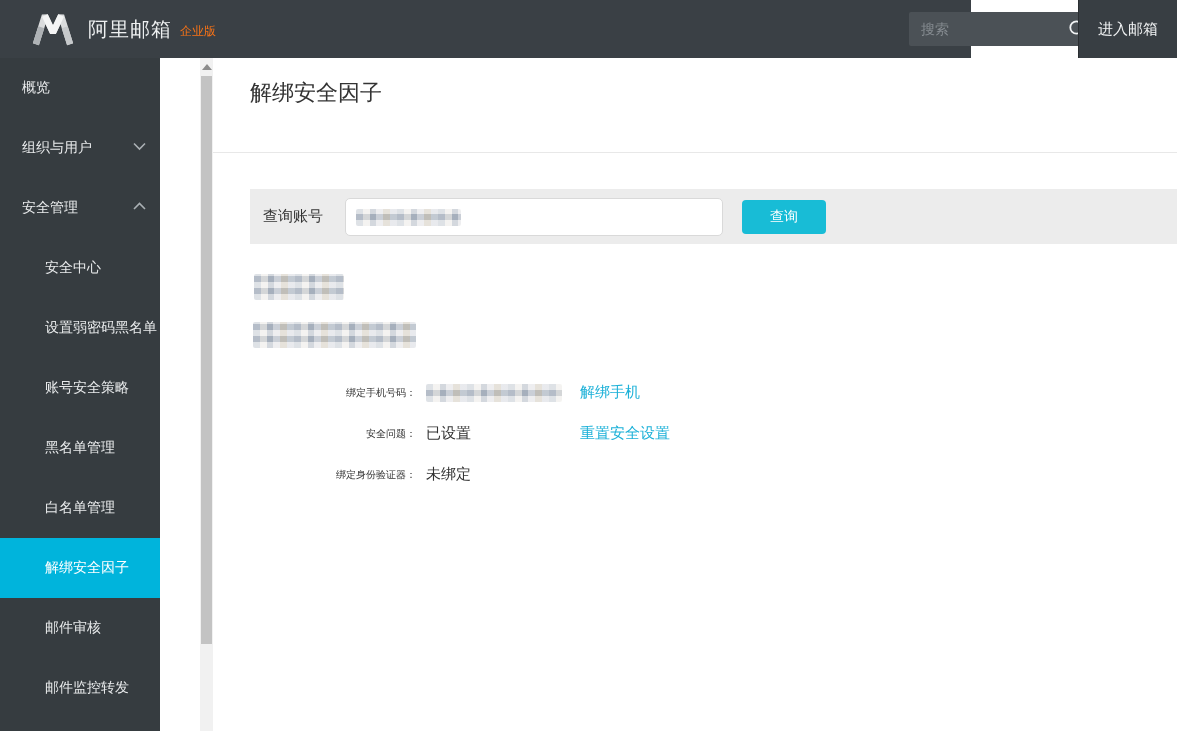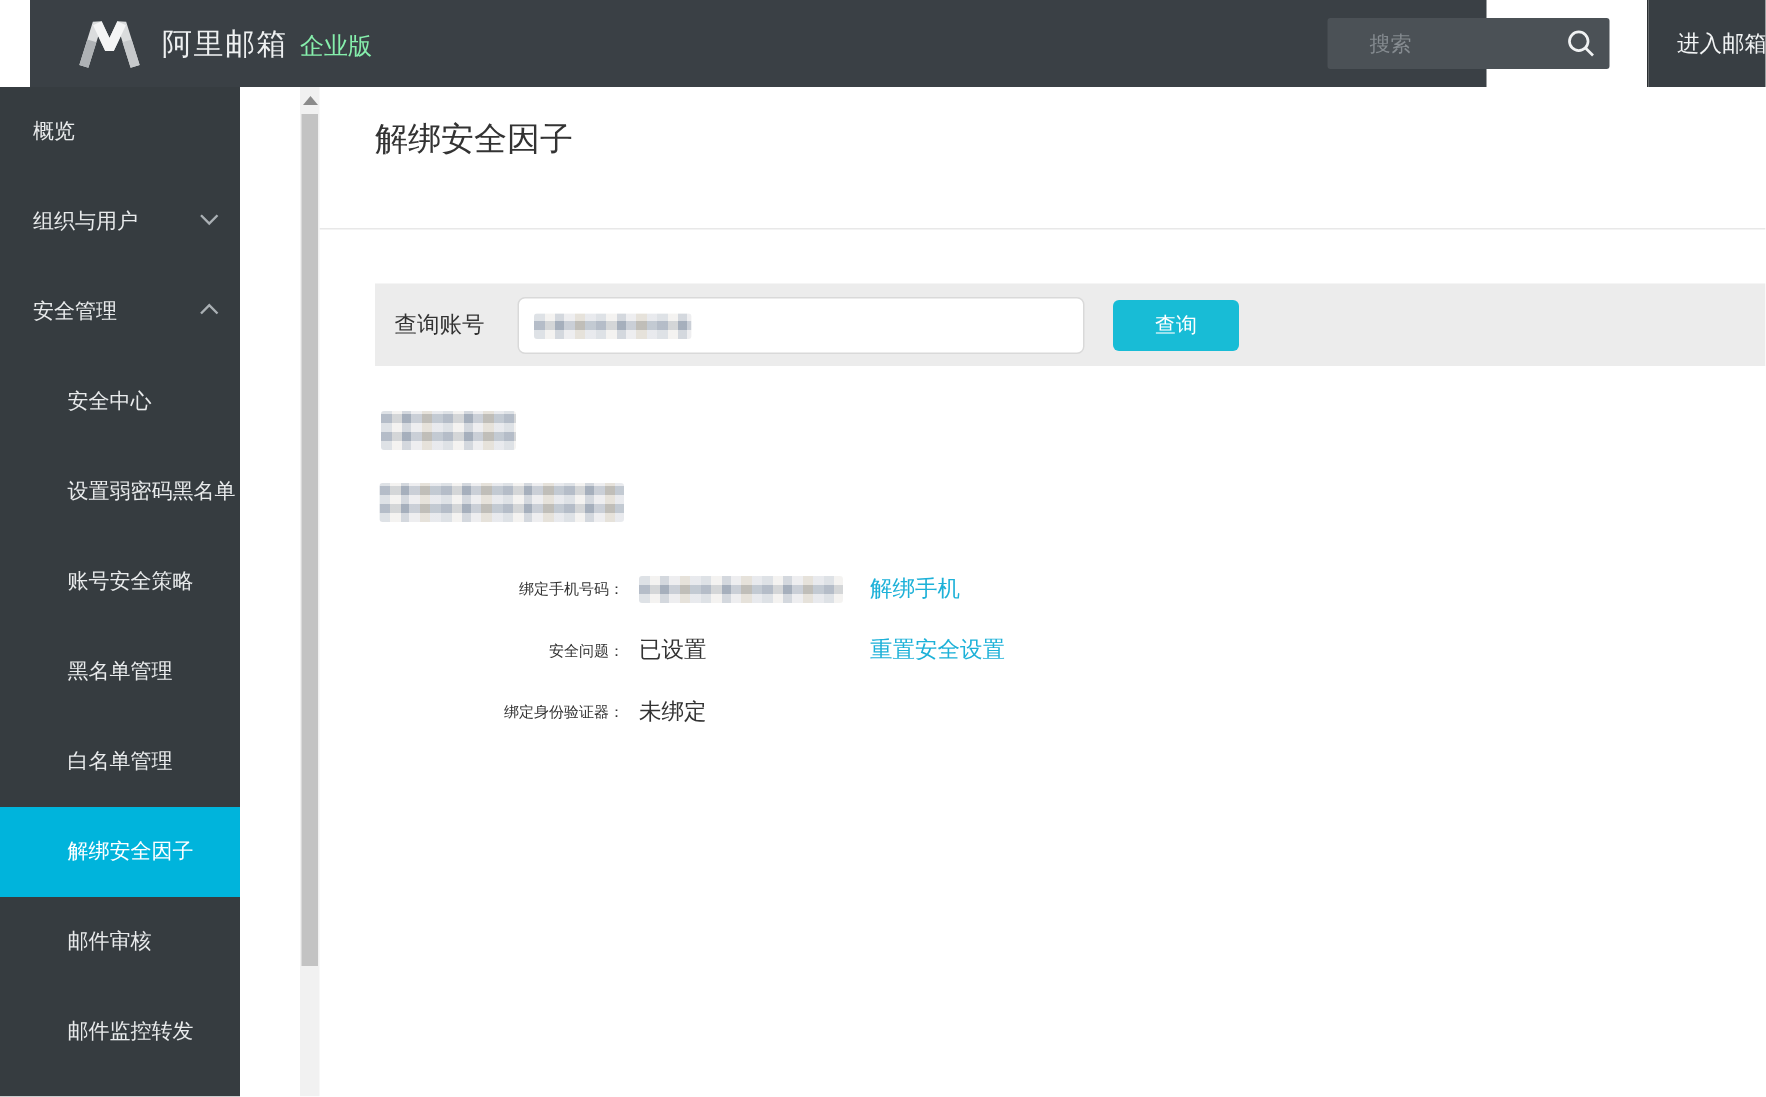--- a/index.html
+++ b/index.html
@@ -5,30 +5,30 @@
   * { margin:0; padding:0; box-sizing:border-box; }
   html,body { width:1177px; height:731px; overflow:hidden; }
   body {
     font-family:"Liberation Sans","DejaVu Sans",sans-serif;
     background:#fff; position:relative;
   }
 
   
   .topbar {
     position:absolute; left:0; top:0; width:971px; height:58px;
-    background:#3a4045; z-index:30;margin-left:20px;
+    background:#3a4045; z-index:30;
   }
   .brand { position:absolute; left:30px; top:0; height:58px; display:flex; align-items:center; }
   .brand-logo { width:46px; height:36px; margin-right:12px; }
   .brand-name { color:#eef0f1; font-size:20px; letter-spacing:1px; }
-  .brand-suffix { color:#86efac; font-size:16px; margin-left:8px; padding-top:4px;text-align:right; }
+  .brand-suffix { color:#f97316; font-size:12px; margin-left:8px; padding-top:4px;text-align:right; }
 
   .search-box {
-    position:absolute; left:865px; top:12px; width:188px; height:34px;
-    background:#4b5156; border-radius:2px;padding-left:16px;
+    position:absolute; left:909px; top:12px; width:188px; height:34px;
+    background:#4b5156; border-radius:2px;
   }
   .search-box input {
     width:150px; height:34px; background:transparent; border:none; outline:none;
     color:#cfd3d6; font-size:14px; padding:0 0 0 12px;
     font-family:"Liberation Sans","DejaVu Sans",sans-serif;
   }
   .search-box input::placeholder { color:#858b90; }
   .search-icon { position:absolute; right:8px; top:6px; width:22px; height:22px; }
 
   .topbar-divider { position:absolute; left:1078px; top:0; width:1px; height:58px; background:#2a2e31; }

